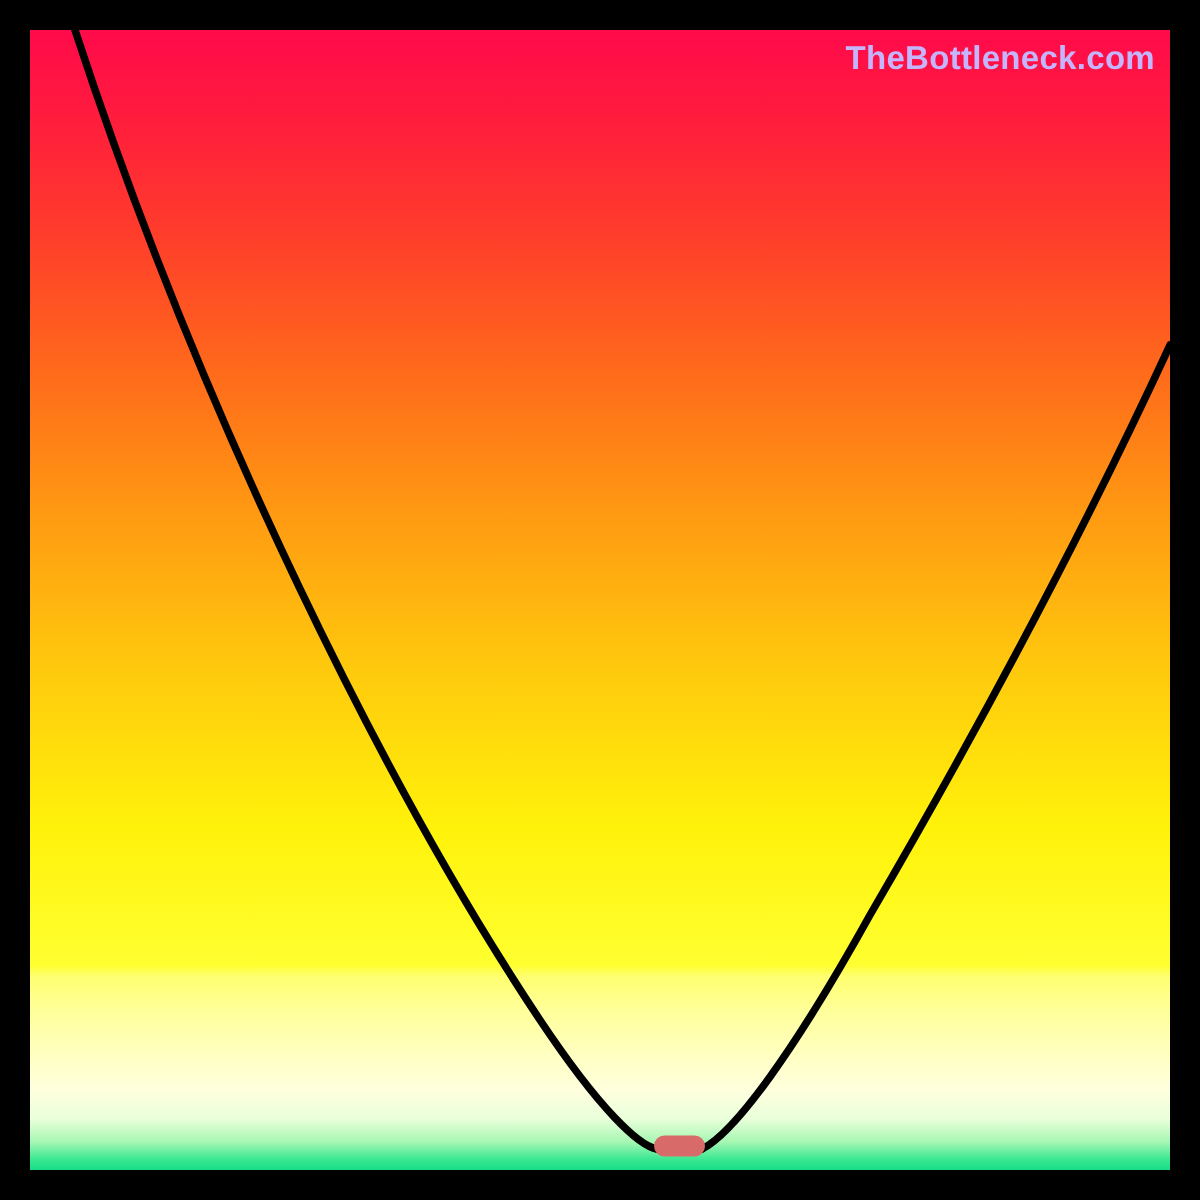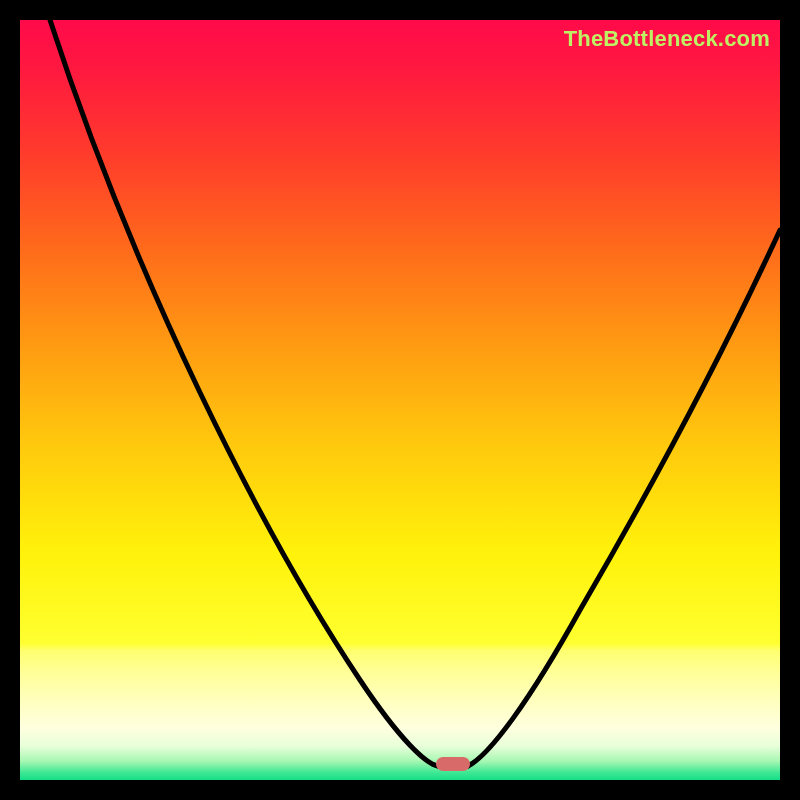--- a/index.html
+++ b/index.html
@@ -26,21 +26,21 @@
     overflow: hidden;
   }
   .gradient {
     position: absolute;
     left: 0; top: 0; right: 0; bottom: 0;
   }
   .watermark {
     position: absolute;
     top: 6px;
     right: 10px;
-    color: #bef264;
+    color: #c4b5fd;
     font-size: 22px;
     font-weight: 600;
     letter-spacing: 0.2px;
     user-select: none;
   }
   .curve {
     position: absolute;
     left: 0; top: 0;
   }
   .dot {

